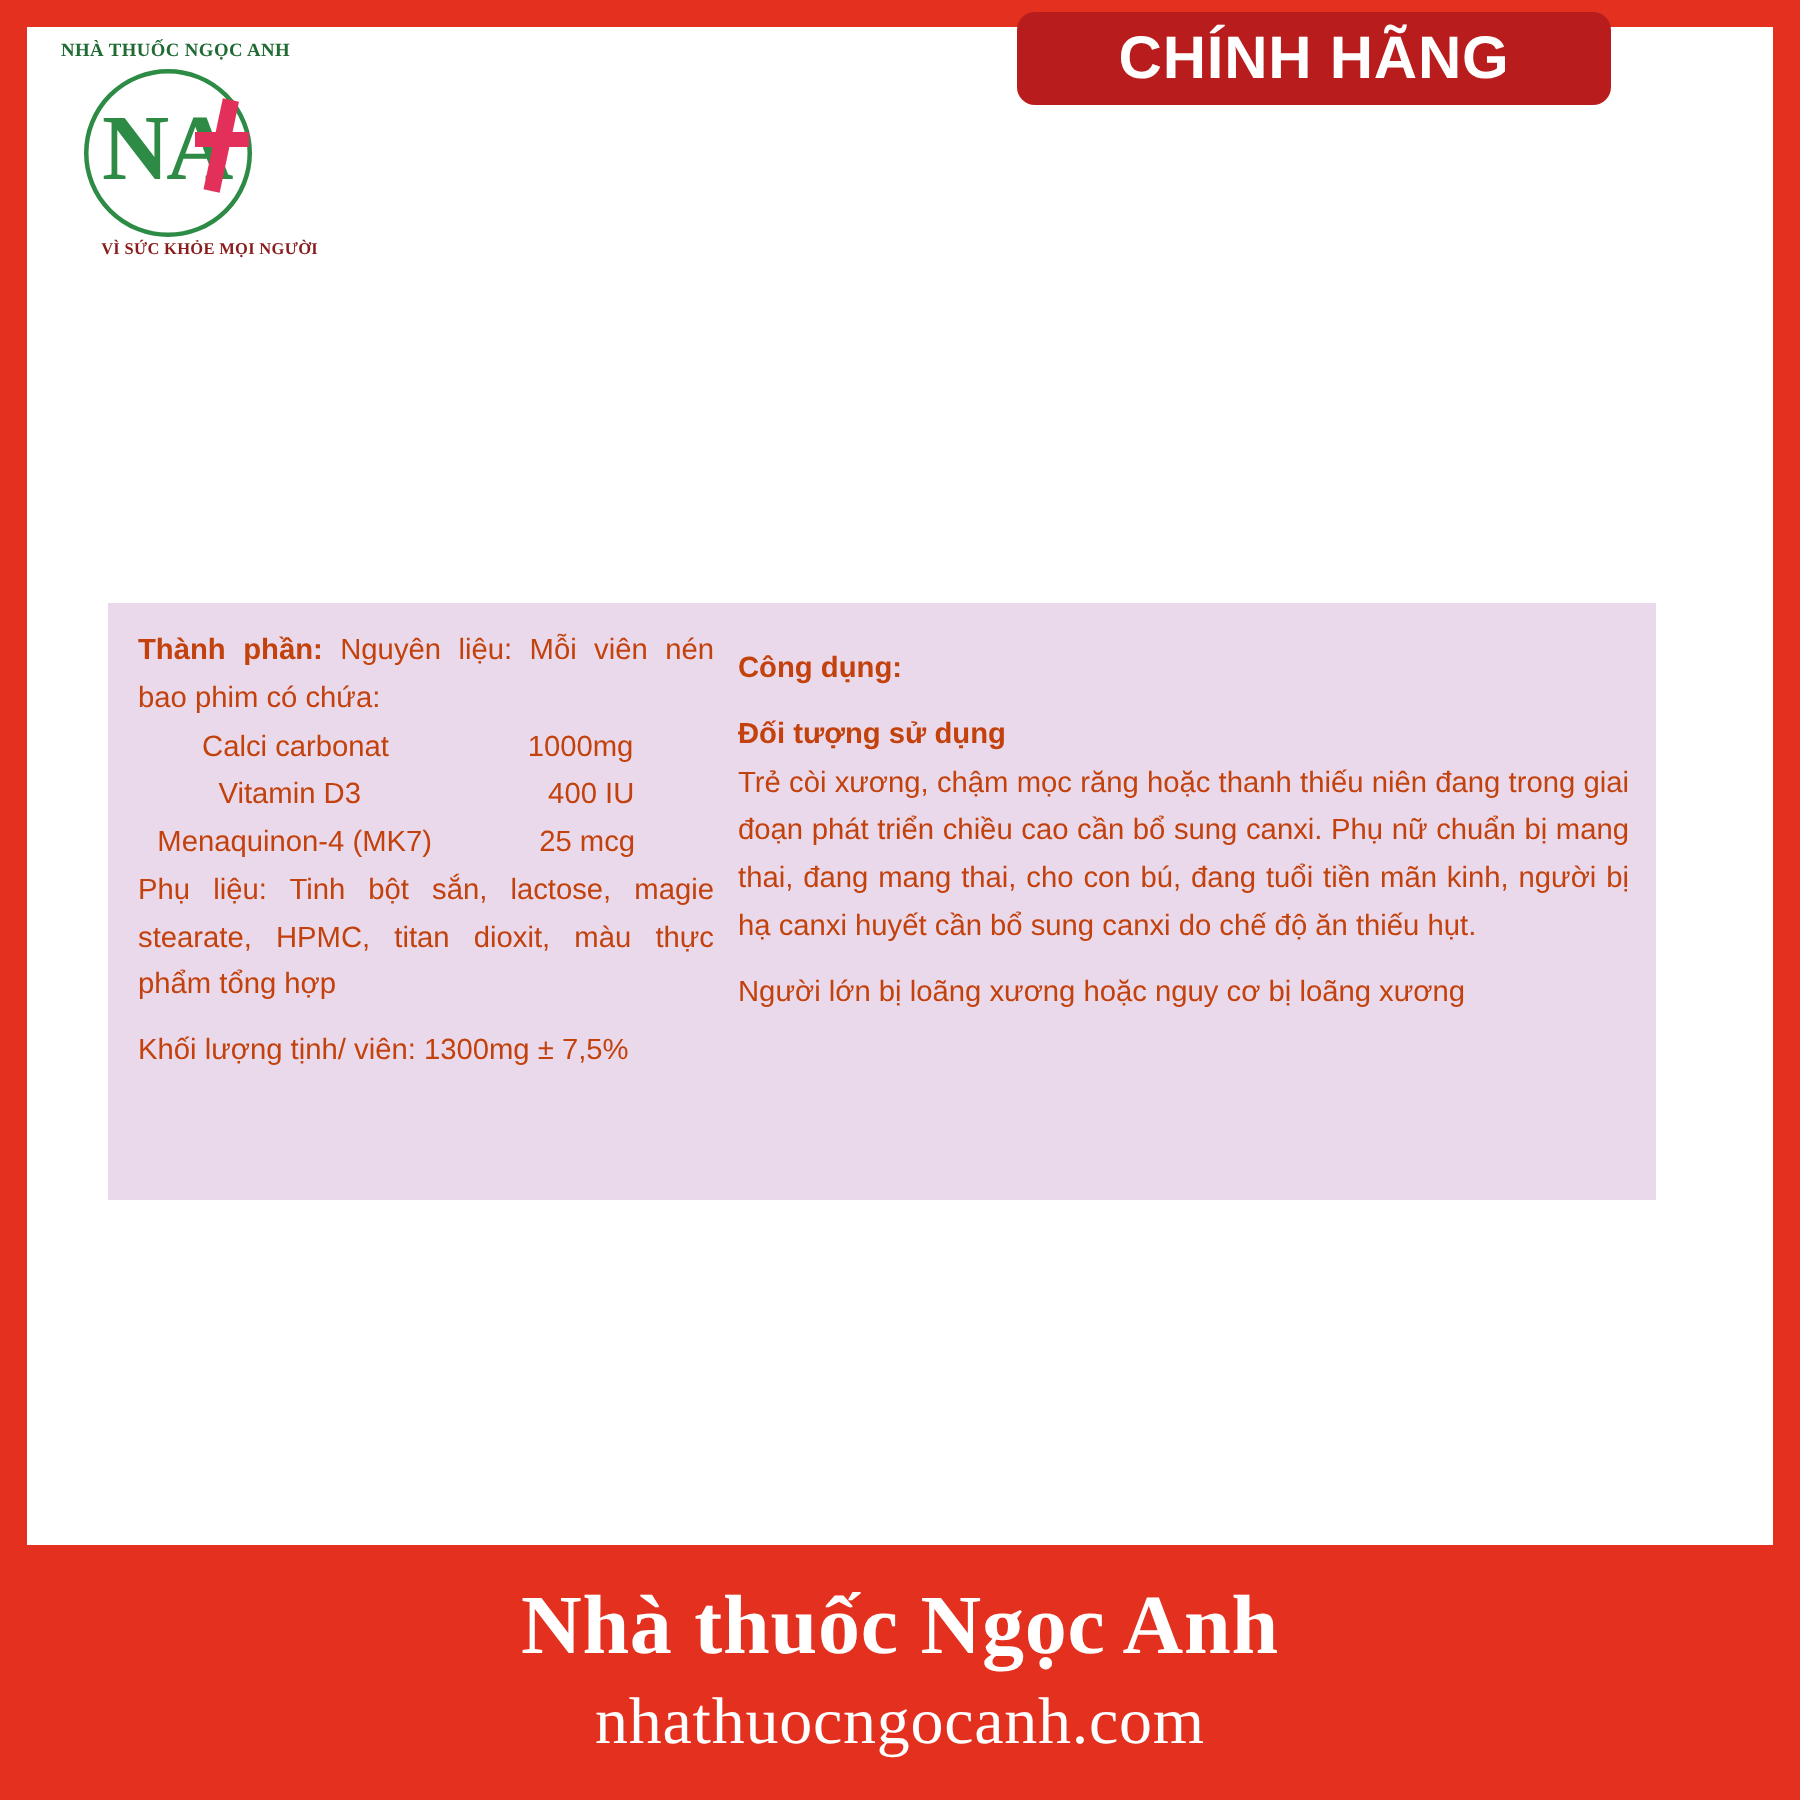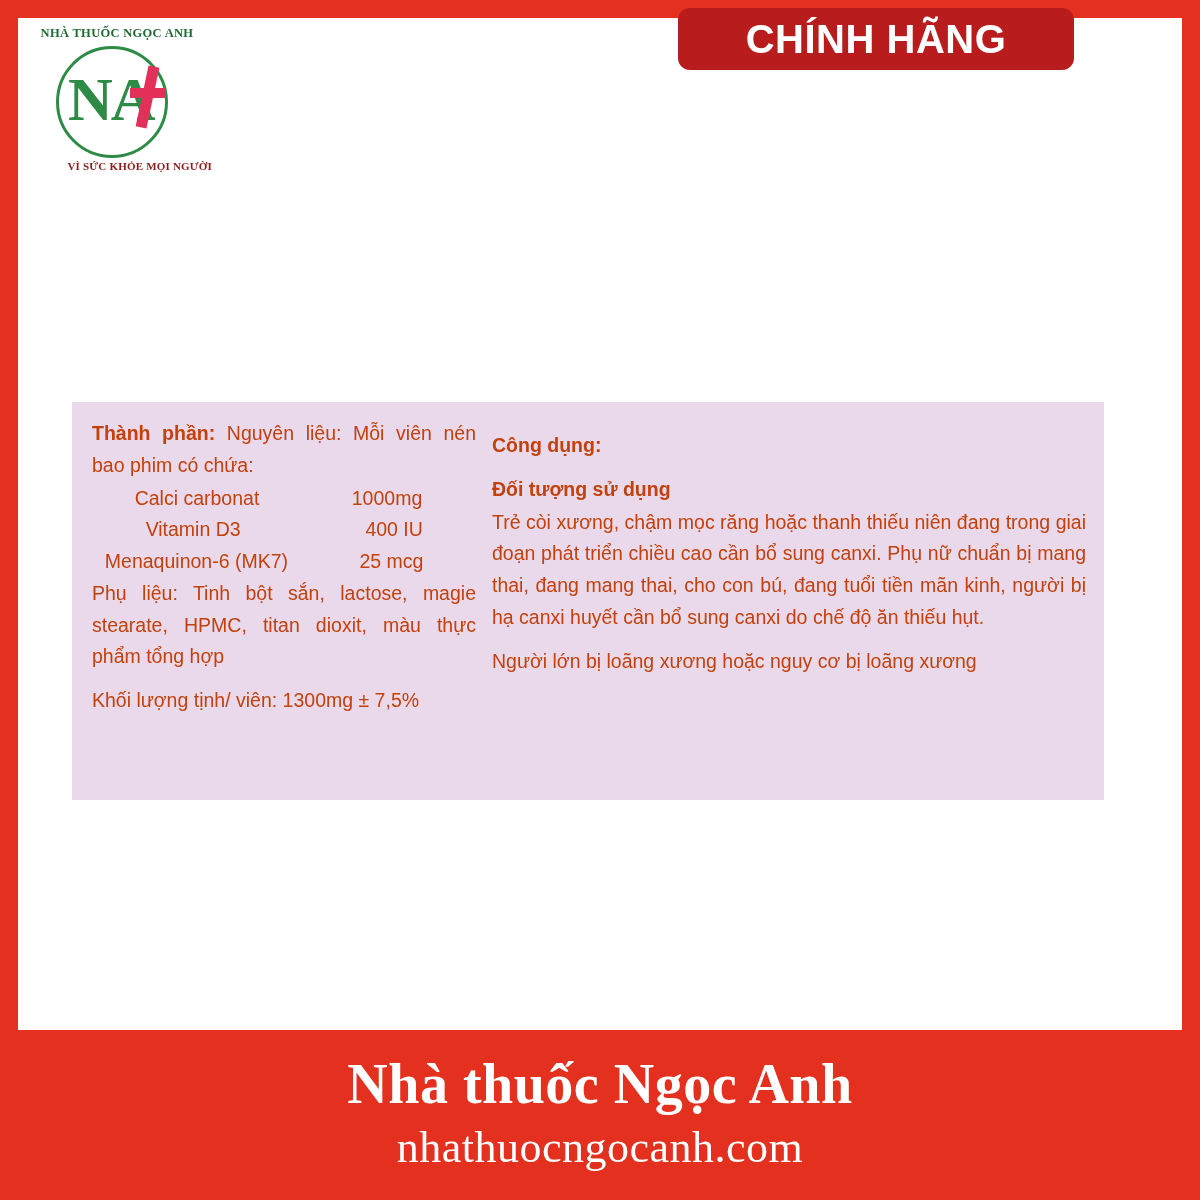--- a/index.html
+++ b/index.html
@@ -229,21 +229,21 @@
 
     <div class="ingredient-row">
       <span class="ing-name">Calci carbonat</span>
       <span class="ing-amt">1000mg</span>
     </div>
     <div class="ingredient-row">
       <span class="ing-name">Vitamin D3</span>
       <span class="ing-amt ing-amt-indent">400 IU</span>
     </div>
     <div class="ingredient-row">
-      <span class="ing-name">Menaquinon-6 (MK7)</span>
+      <span class="ing-name">Menaquinon-4 (MK7)</span>
       <span class="ing-amt ing-amt-indent2">25 mcg</span>
     </div>
 
     <p class="para">
       <span>Phụ liệu:</span>
       <span>Tinh bột sắn, lactose, magie stearate, HPMC, titan dioxit, màu thực phẩm tổng hợp</span>
     </p>
 
     <p class="para para-nj">Khối lượng tịnh/ viên: 1300mg ± 7,5%</p>
   </div>

